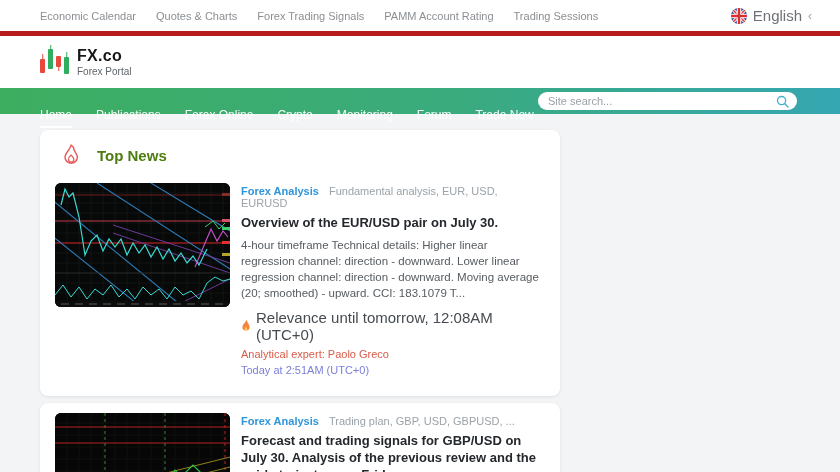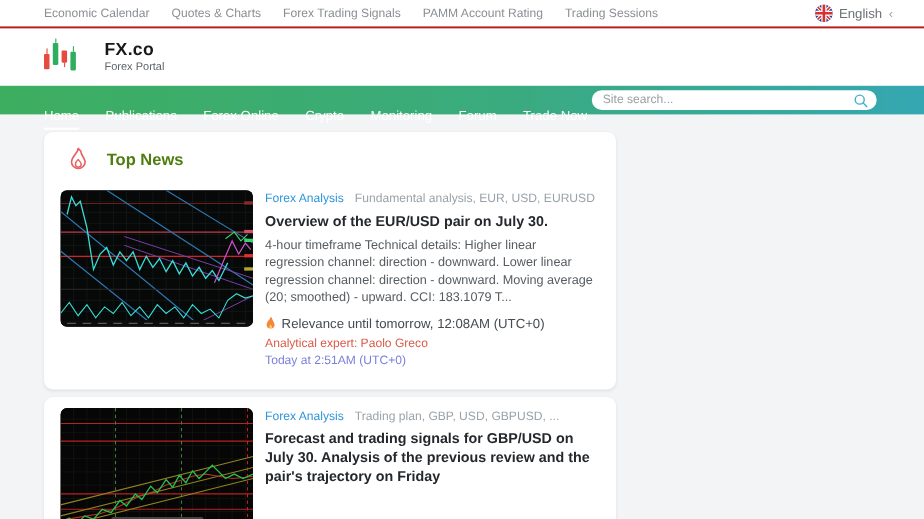--- a/index.html
+++ b/index.html
@@ -1,30 +1,30 @@
 <!DOCTYPE html>
 <html><head>
 <meta charset="utf-8">
 <style>
   * { margin:0; padding:0; box-sizing:border-box; }
   html,body { width:840px; height:472px; }
   body { font-family:"Liberation Sans", sans-serif; background:#f3f4f5; overflow:hidden; }
   .page { position:relative; width:840px; height:472px; overflow:hidden; }
 
   
-  .topbar { background:#ffffff; height:26px; display:flex; align-items:center; padding:0 28px 0 40px; border-bottom:2px solid #b91c1c; }
+  .topbar { background:#ffffff; height:36px; display:flex; align-items:center; padding:0 28px 0 40px; border-bottom:5px solid #b91c1c; }
   .topbar-links { display:flex; gap:20px; }
   .topbar-links a { font-size:11px; color:#8b8f93; text-decoration:none; cursor:pointer; }
   .lang { margin-left:auto; display:flex; align-items:center; gap:6px; cursor:pointer; }
-  .lang-label { font-size:12px; color:#6d7175; }
+  .lang-label { font-size:15px; color:#6d7175; }
   .lang-chevron { color:#9aa0a4; font-size:12px; line-height:1; }
 
   
   .logoband { background:#ffffff; height:52px; display:flex; align-items:center; padding:0 40px; }
-  .logo { display:flex; align-items:center; gap:26px; cursor:pointer; }
+  .logo { display:flex; align-items:center; gap:8px; cursor:pointer; }
   .candles { display:flex; align-items:flex-end; gap:3px; height:30px; }
   .candle { position:relative; width:5px; border-radius:1px; }
   .candle .wick { position:absolute; left:50%; transform:translateX(-50%); width:1.5px; background:inherit; }
   .c1 { background:#e8493e; height:14px; margin-bottom:4px; }
   .c1 .wick { top:-5px; height:5px; }
   .c2 { background:#2fae5f; height:20px; margin-bottom:8px; }
   .c2 .wick { top:-4px; height:4px; }
   .c3 { background:#e8493e; height:11px; margin-bottom:10px; }
   .c3 .wick { bottom:-4px; height:4px; }
   .c4 { background:#2fae5f; height:17px; margin-bottom:3px; }
@@ -54,25 +54,25 @@
   .tabrow { position:relative; height:20px; margin:6px 0 12px 0; }
   .mostread-pill { position:absolute; left:0; top:0; width:187px; height:20px; border-radius:0 10px 10px 0;
       background:linear-gradient(90deg,#34b26c 0%, #4b7fd6 100%); color:#ffffff; font-size:11px; line-height:20px; padding-left:13px; cursor:pointer; }
   .tab-line { position:absolute; left:187px; right:10px; top:9px; height:2px; background:#63a4e0; border-radius:1px; }
 
   .article { display:flex; padding:6px 14px 16px 15px; }
   .thumb { position:relative; width:175px; height:124px; border-radius:6px; overflow:hidden; background:#060606; flex:none; cursor:pointer; }
   .thumb svg { display:block; }
   .art-body { margin-left:11px; width:300px; }
   .meta { font-size:11px; margin-top:2px; }
-  .meta .cat { color:#2f95d8; font-weight:normal; text-decoration:none; cursor:pointer; }
+  .meta .cat { color:#2f95d8; font-weight:bold; text-decoration:none; cursor:pointer; }
   .meta .tags { color:#9aa3a9; margin-left:7px; }
   .art-title { font-size:13px; font-weight:bold; color:#24282c; line-height:1.3; margin-top:6px; cursor:pointer; }
   .excerpt { font-size:11.5px; color:#565c61; line-height:1.4; margin-top:5px; }
-  .relevance { display:flex; align-items:center; gap:5px; font-size:12px; color:#454b50; margin-top:8px; }
+  .relevance { display:flex; align-items:center; gap:5px; font-size:15px; color:#454b50; margin-top:8px; }
   .flame-small { width:10px; height:12px; flex:none; }
   .expert { font-size:11px; color:#d95c4a; margin-top:5px; }
   .date { font-size:11px; color:#7b7fd8; margin-top:4px; }
 </style>
 </head>
 <body>
 
 <div class="page">
 
   <div class="topbar">

